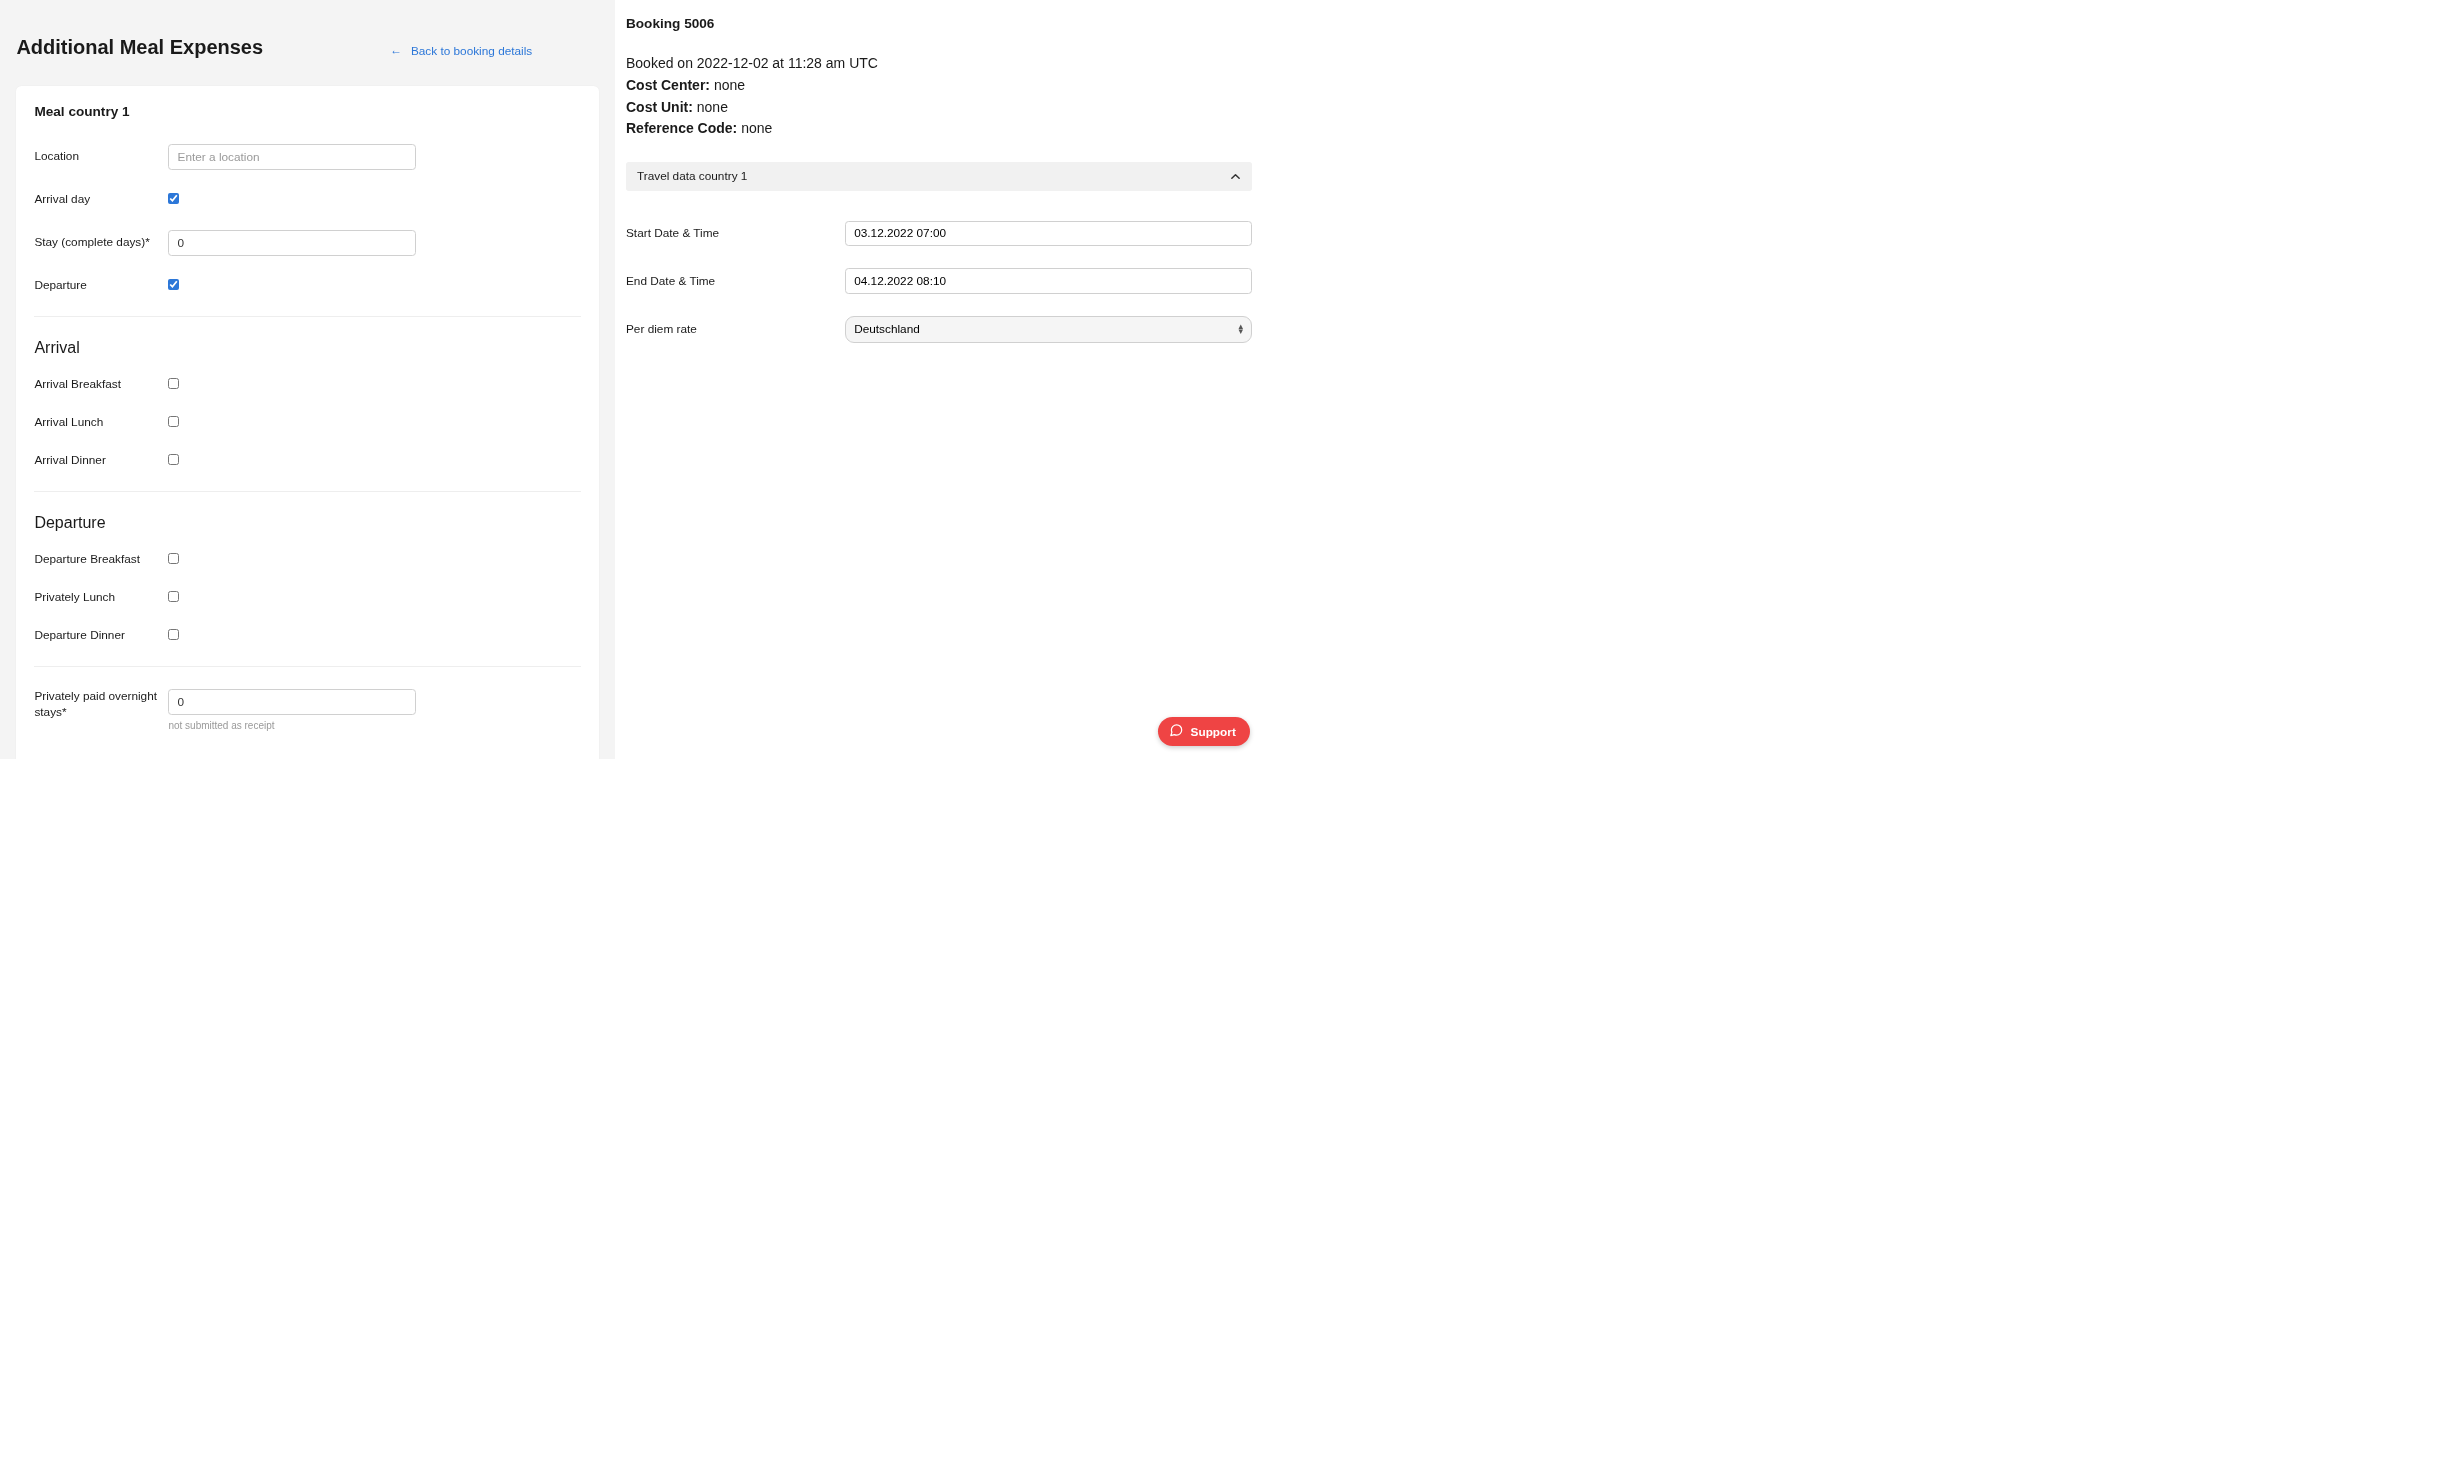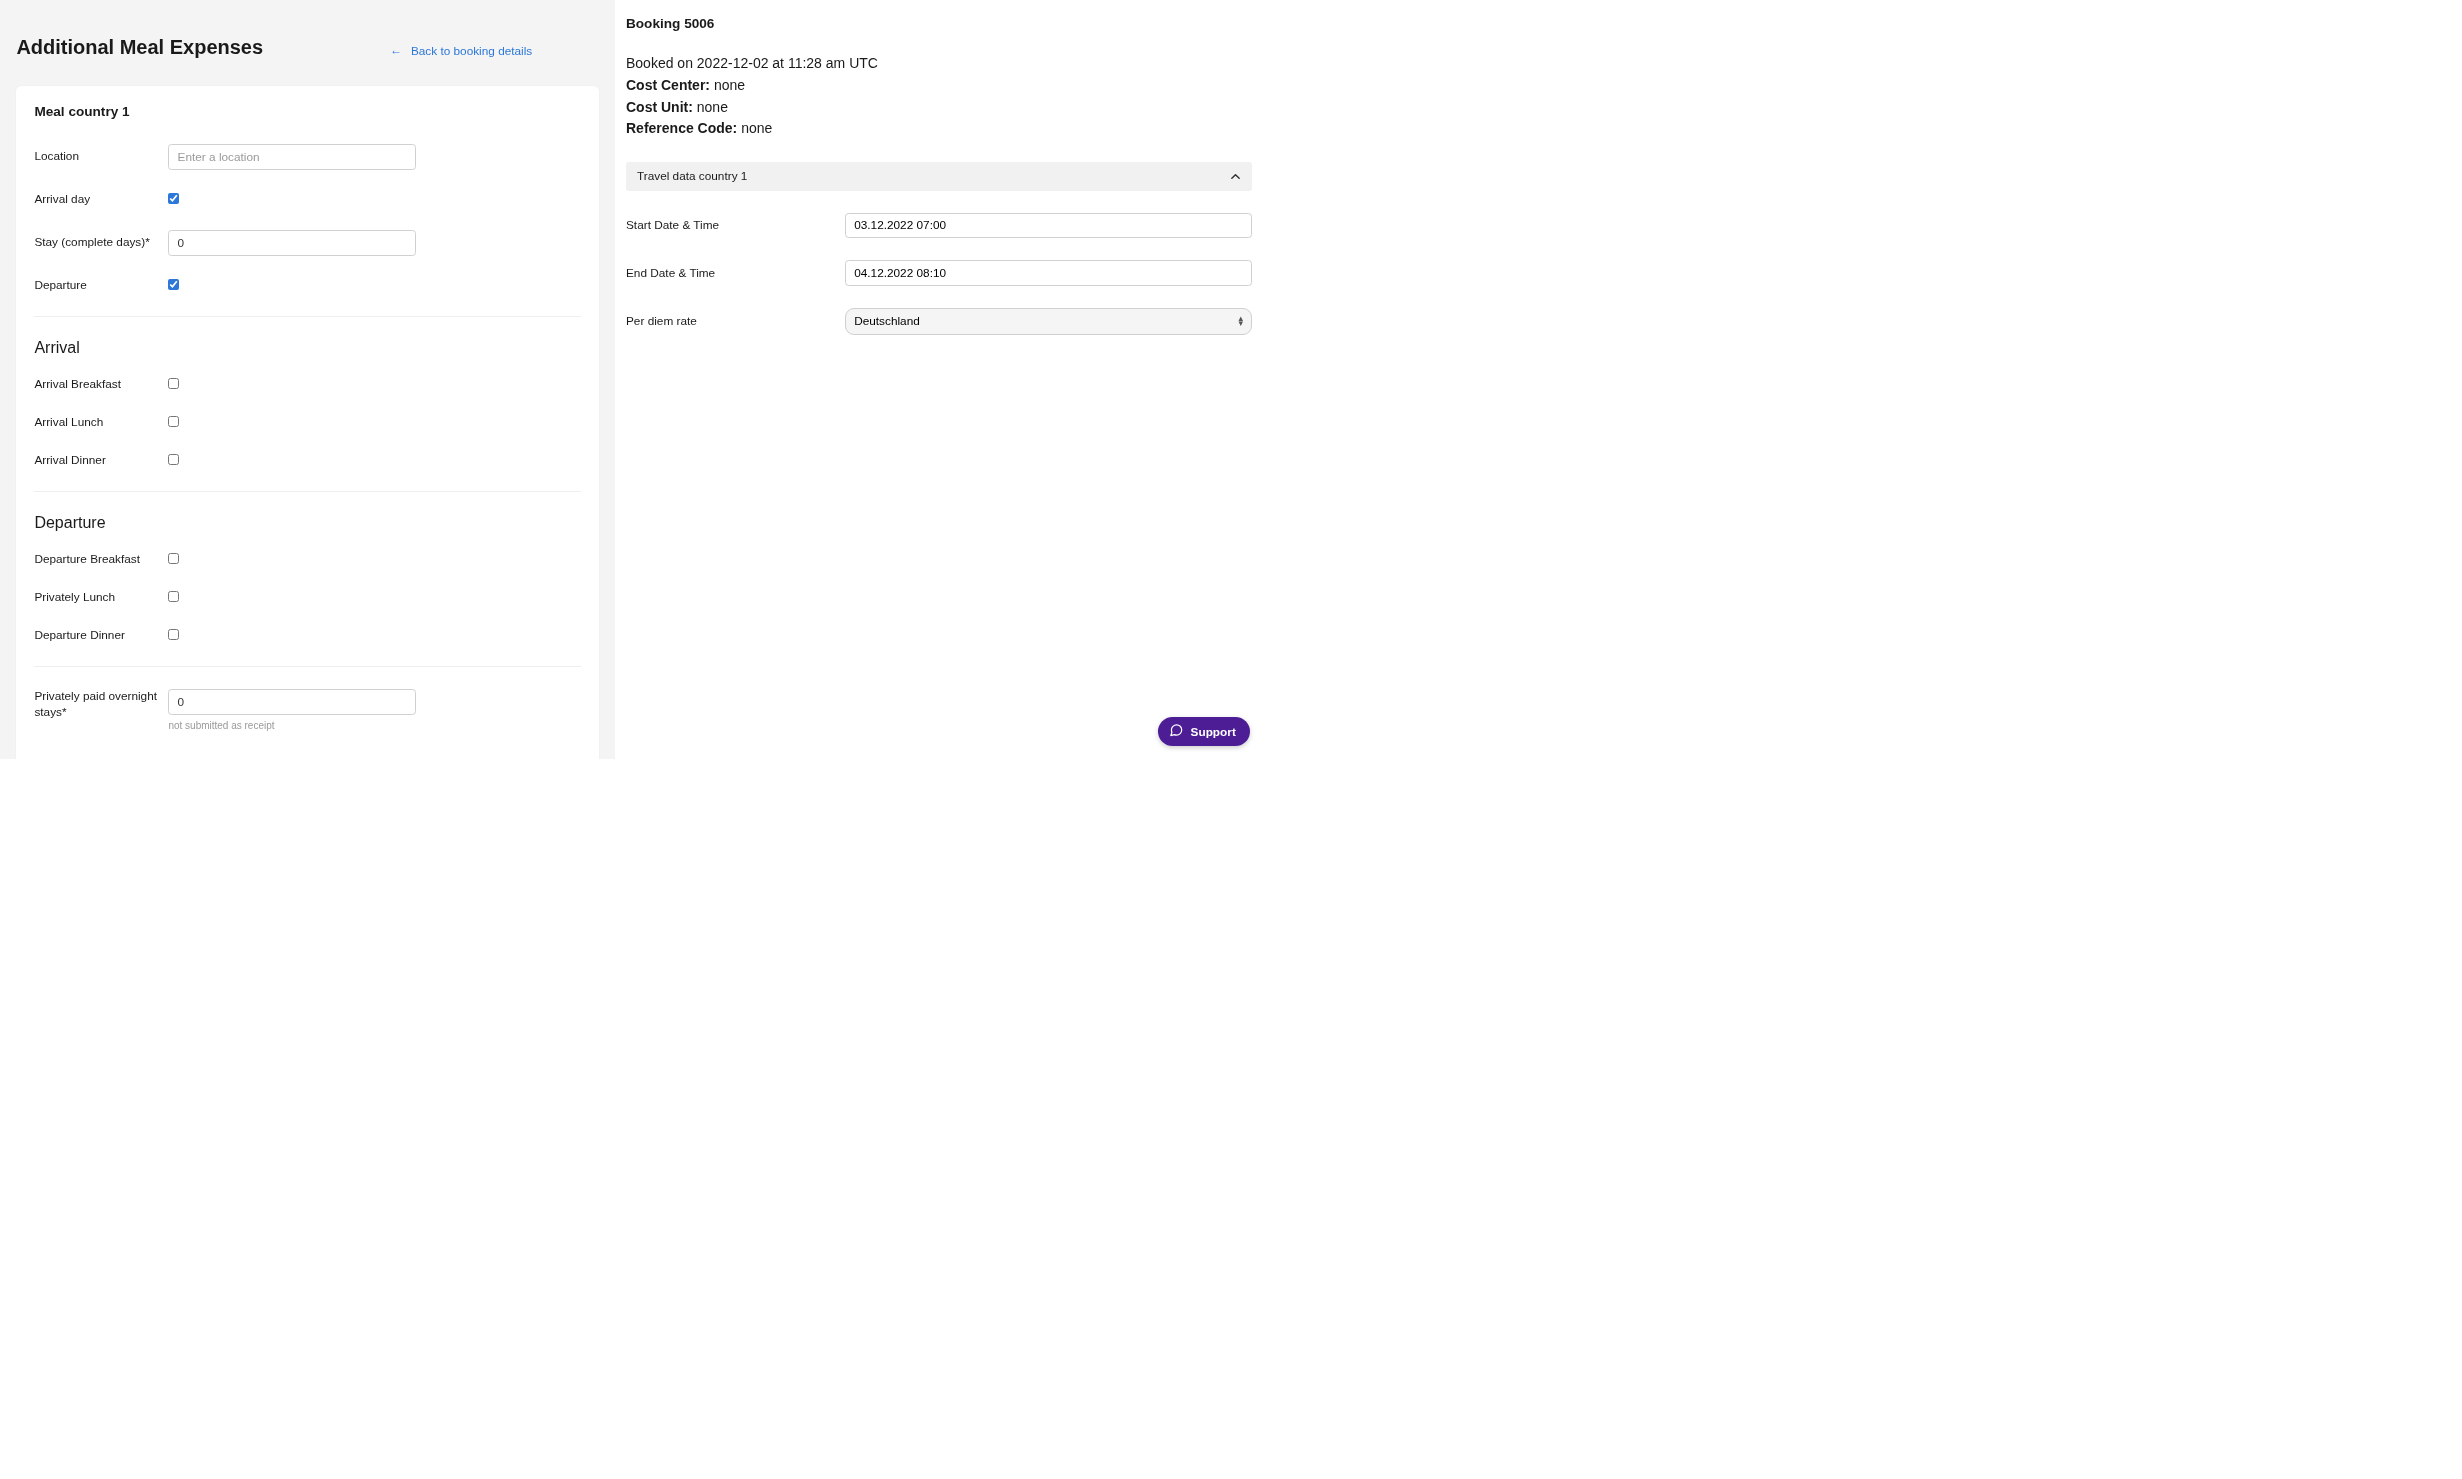--- a/index.html
+++ b/index.html
@@ -115,21 +115,21 @@
   .meta-list .lbl { font-weight: 700; }
   .accordion-header {
     background: #f1f1f1;
     border-radius: 2.7px;
     padding: 7.3px 11px;
     display: flex;
     justify-content: space-between;
     align-items: center;
     font-size: 11.8px;
     cursor: pointer;
-    margin-bottom: 22px;
+    margin-bottom: 30px;
   }
   .chevron {
     width: 11px; height: 11px;
     display: inline-flex;
     align-items: center; justify-content: center;
   }
   .rfrow {
     display: flex;
     align-items: center;
     margin-bottom: 22px;
@@ -173,21 +173,21 @@
     pointer-events: none;
     display: flex;
     flex-direction: column;
   }
 
   
   .support-pill {
     position: absolute;
     right: 12.7px;
     bottom: 12.7px;
-    background: #4c1d95;
+    background: #ef4444;
     color: #fff;
     border-radius: 908px;
     height: 29px;
     padding: 0 14.5px 0 11px;
     display: inline-flex;
     align-items: center;
     gap: 7.3px;
     font-size: 11.8px;
     font-weight: 700;
     cursor: pointer;

